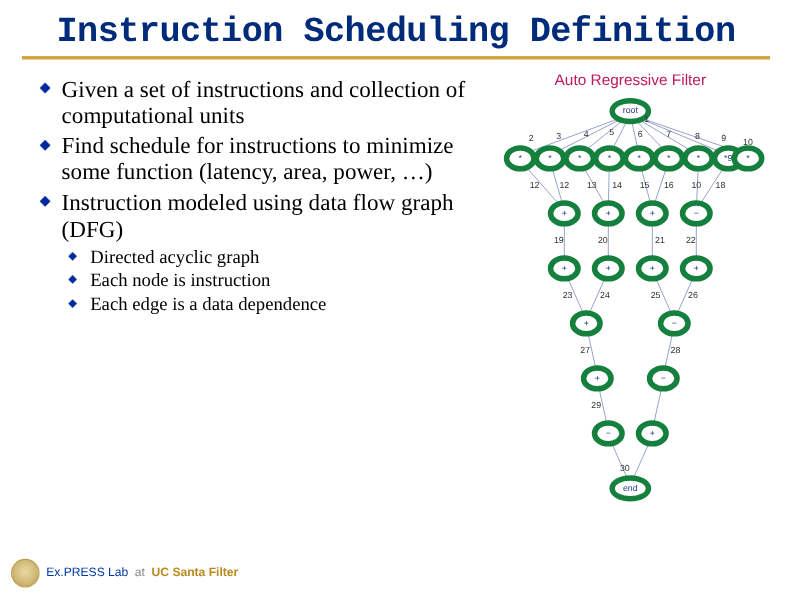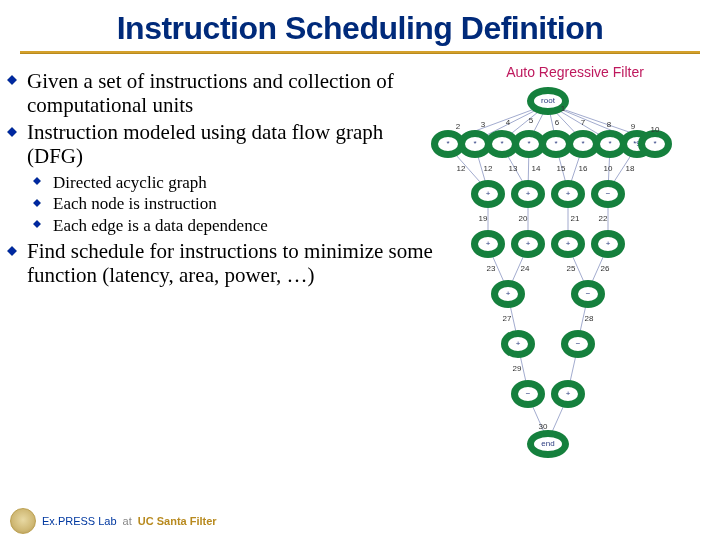--- a/index.html
+++ b/index.html
@@ -7,37 +7,37 @@
     padding: 0;
     width: 720px;
     height: 540px;
     background: #fff;
     font-family: "Times New Roman", Times, serif;
     color: #000;
     position: relative;
     overflow: hidden;
   }
   .title {
-    font-family: Liberation Sans, sans-serif;
+    font-family: Liberation Mono, monospace;
     font-weight: 800;
     color: #002a7a;
     font-size: 32px;
     text-align: center;
     padding: 10px 0 4px;
     letter-spacing: -0.5px;
   }
   .title-rule {
     height: 0;
     border-top: 2px solid #d4a02a;
     border-bottom: 1px solid #b88a1f;
     margin: 0 20px 8px;
   }
   .body {
     display: flex;
-    padding: 0 3px;
+    padding: 0 32px;
   }
   .left {
     width: 430px;
     padding-top: 4px;
   }
   .right {
     flex: 1;
     position: relative;
   }
   .right-title {
@@ -85,21 +85,21 @@
   }
   .graph {
     width: 230px;
     height: 400px;
     position: relative;
     font-family: Arial, sans-serif;
   }
   .graph svg { position: absolute; top: 0; left: 0; }
   .node {
     position: absolute;
-    border: 7px solid #15803d;
+    border: 5px solid #15803d;
     border-radius: 50%;
     width: 20px;
     height: 14px;
     font-size: 8px;
     line-height: 14px;
     text-align: center;
     background: #fff;
     color: #2a3a7f;
     transform: translate(-50%, -50%);
   }
@@ -137,20 +137,26 @@
 <div class="title-rule"></div>
 
 <div class="body">
   <div class="left">
     <ul class="main">
       <li>
         <svg class="diamond" viewBox="0 0 10 10">
             <polygon points="5,0 10,5 5,10 0,5" fill="#0028a0" stroke="#9ab" stroke-width="0.5"></polygon>
           </svg>
         <span>Given a set of instructions and collection of computational units</span>
+      </li>
+      <li>
+        <svg class="diamond" viewBox="0 0 10 10">
+            <polygon points="5,0 10,5 5,10 0,5" fill="#0028a0" stroke="#9ab" stroke-width="0.5"></polygon>
+          </svg>
+        <span>Find schedule for instructions to minimize some function (latency, area, power, …)</span>
       </li>
       <li>
         <svg class="diamond" viewBox="0 0 10 10">
             <polygon points="5,0 10,5 5,10 0,5" fill="#0028a0" stroke="#9ab" stroke-width="0.5"></polygon>
           </svg>
         <span>Instruction modeled using data flow graph (DFG)</span>
         <ul class="sub">
           <li>
             <svg class="diamond" viewBox="0 0 10 10">
                 <polygon points="5,0 10,5 5,10 0,5" fill="#0028a0" stroke="#9ab" stroke-width="0.5"></polygon>
@@ -163,26 +169,20 @@
               </svg>
             <span>Each node is instruction</span>
           </li>
           <li>
             <svg class="diamond" viewBox="0 0 10 10">
                 <polygon points="5,0 10,5 5,10 0,5" fill="#0028a0" stroke="#9ab" stroke-width="0.5"></polygon>
               </svg>
             <span>Each edge is a data dependence</span>
           </li>
         </ul>
-      </li>
-      <li>
-        <svg class="diamond" viewBox="0 0 10 10">
-            <polygon points="5,0 10,5 5,10 0,5" fill="#0028a0" stroke="#9ab" stroke-width="0.5"></polygon>
-          </svg>
-        <span>Find schedule for instructions to minimize some function (latency, area, power, …)</span>
       </li>
     </ul>
   </div>
 
   <div class="right">
     <div class="right-title">Auto Regressive Filter</div>
     <div class="graph">
       <svg width="230" height="400">
         <g stroke="#8a95c2" stroke-width="0.8" fill="none">
           <line x1="115" y1="18" x2="15" y2="55"></line>

